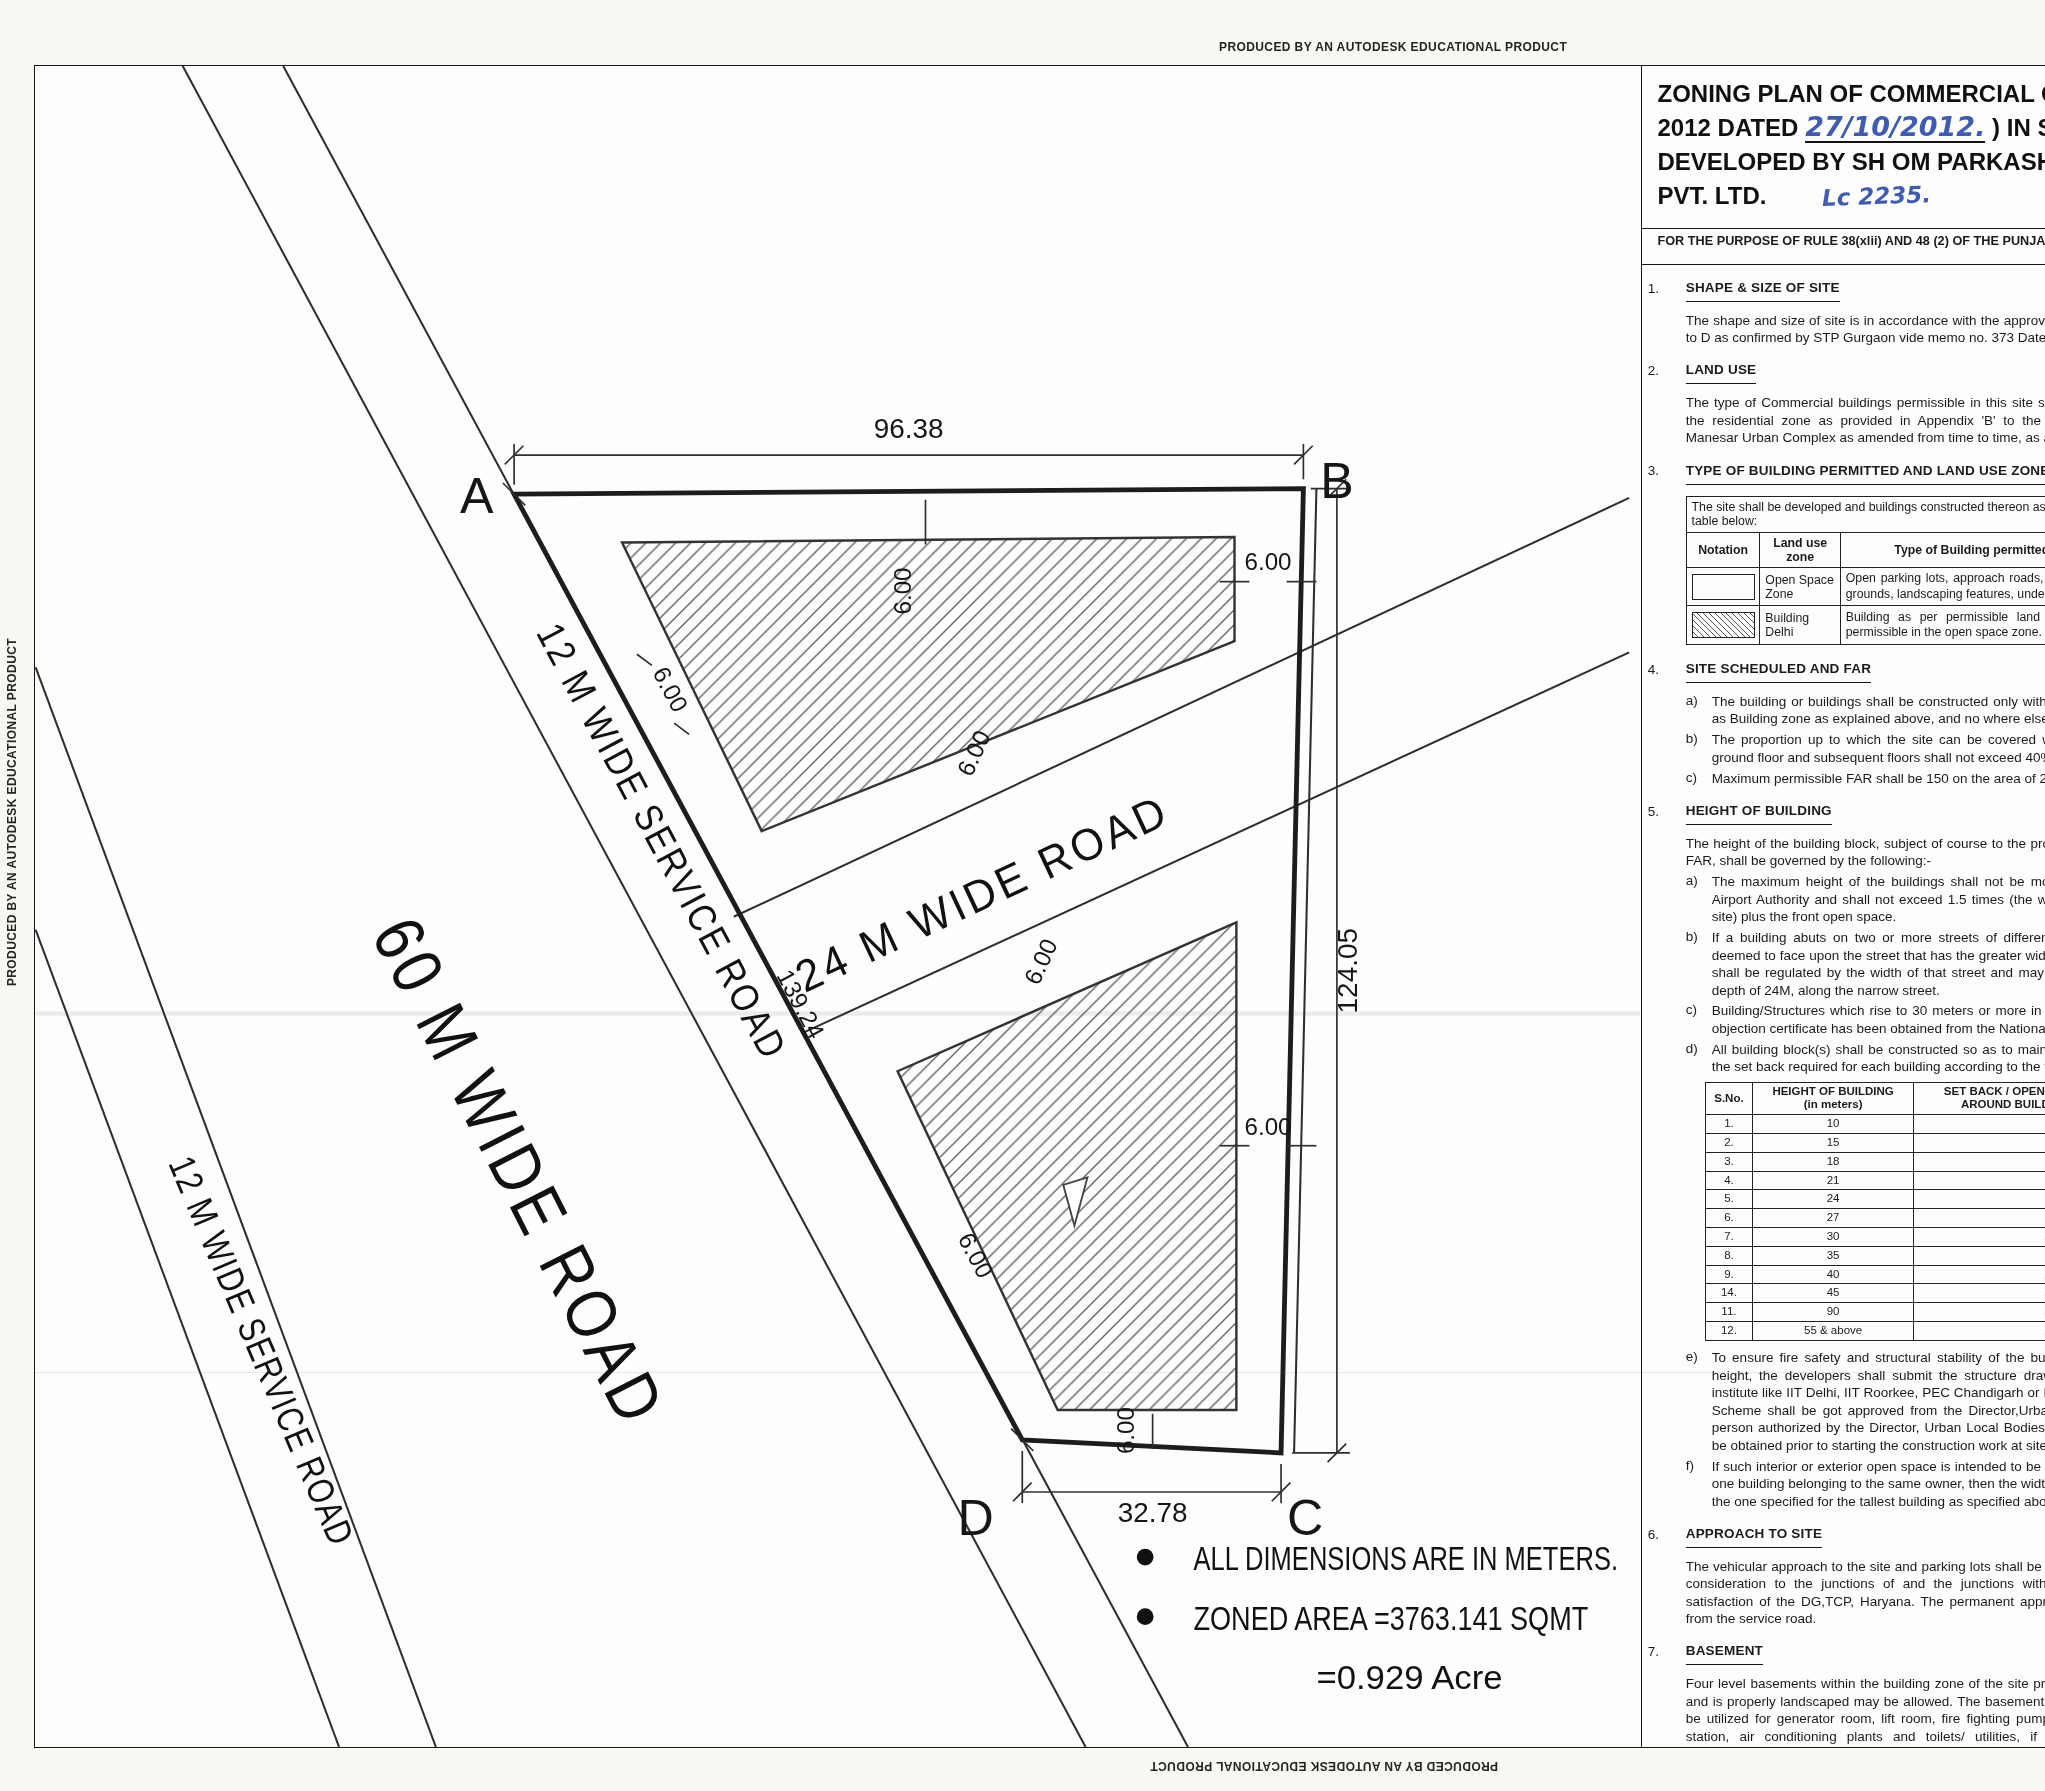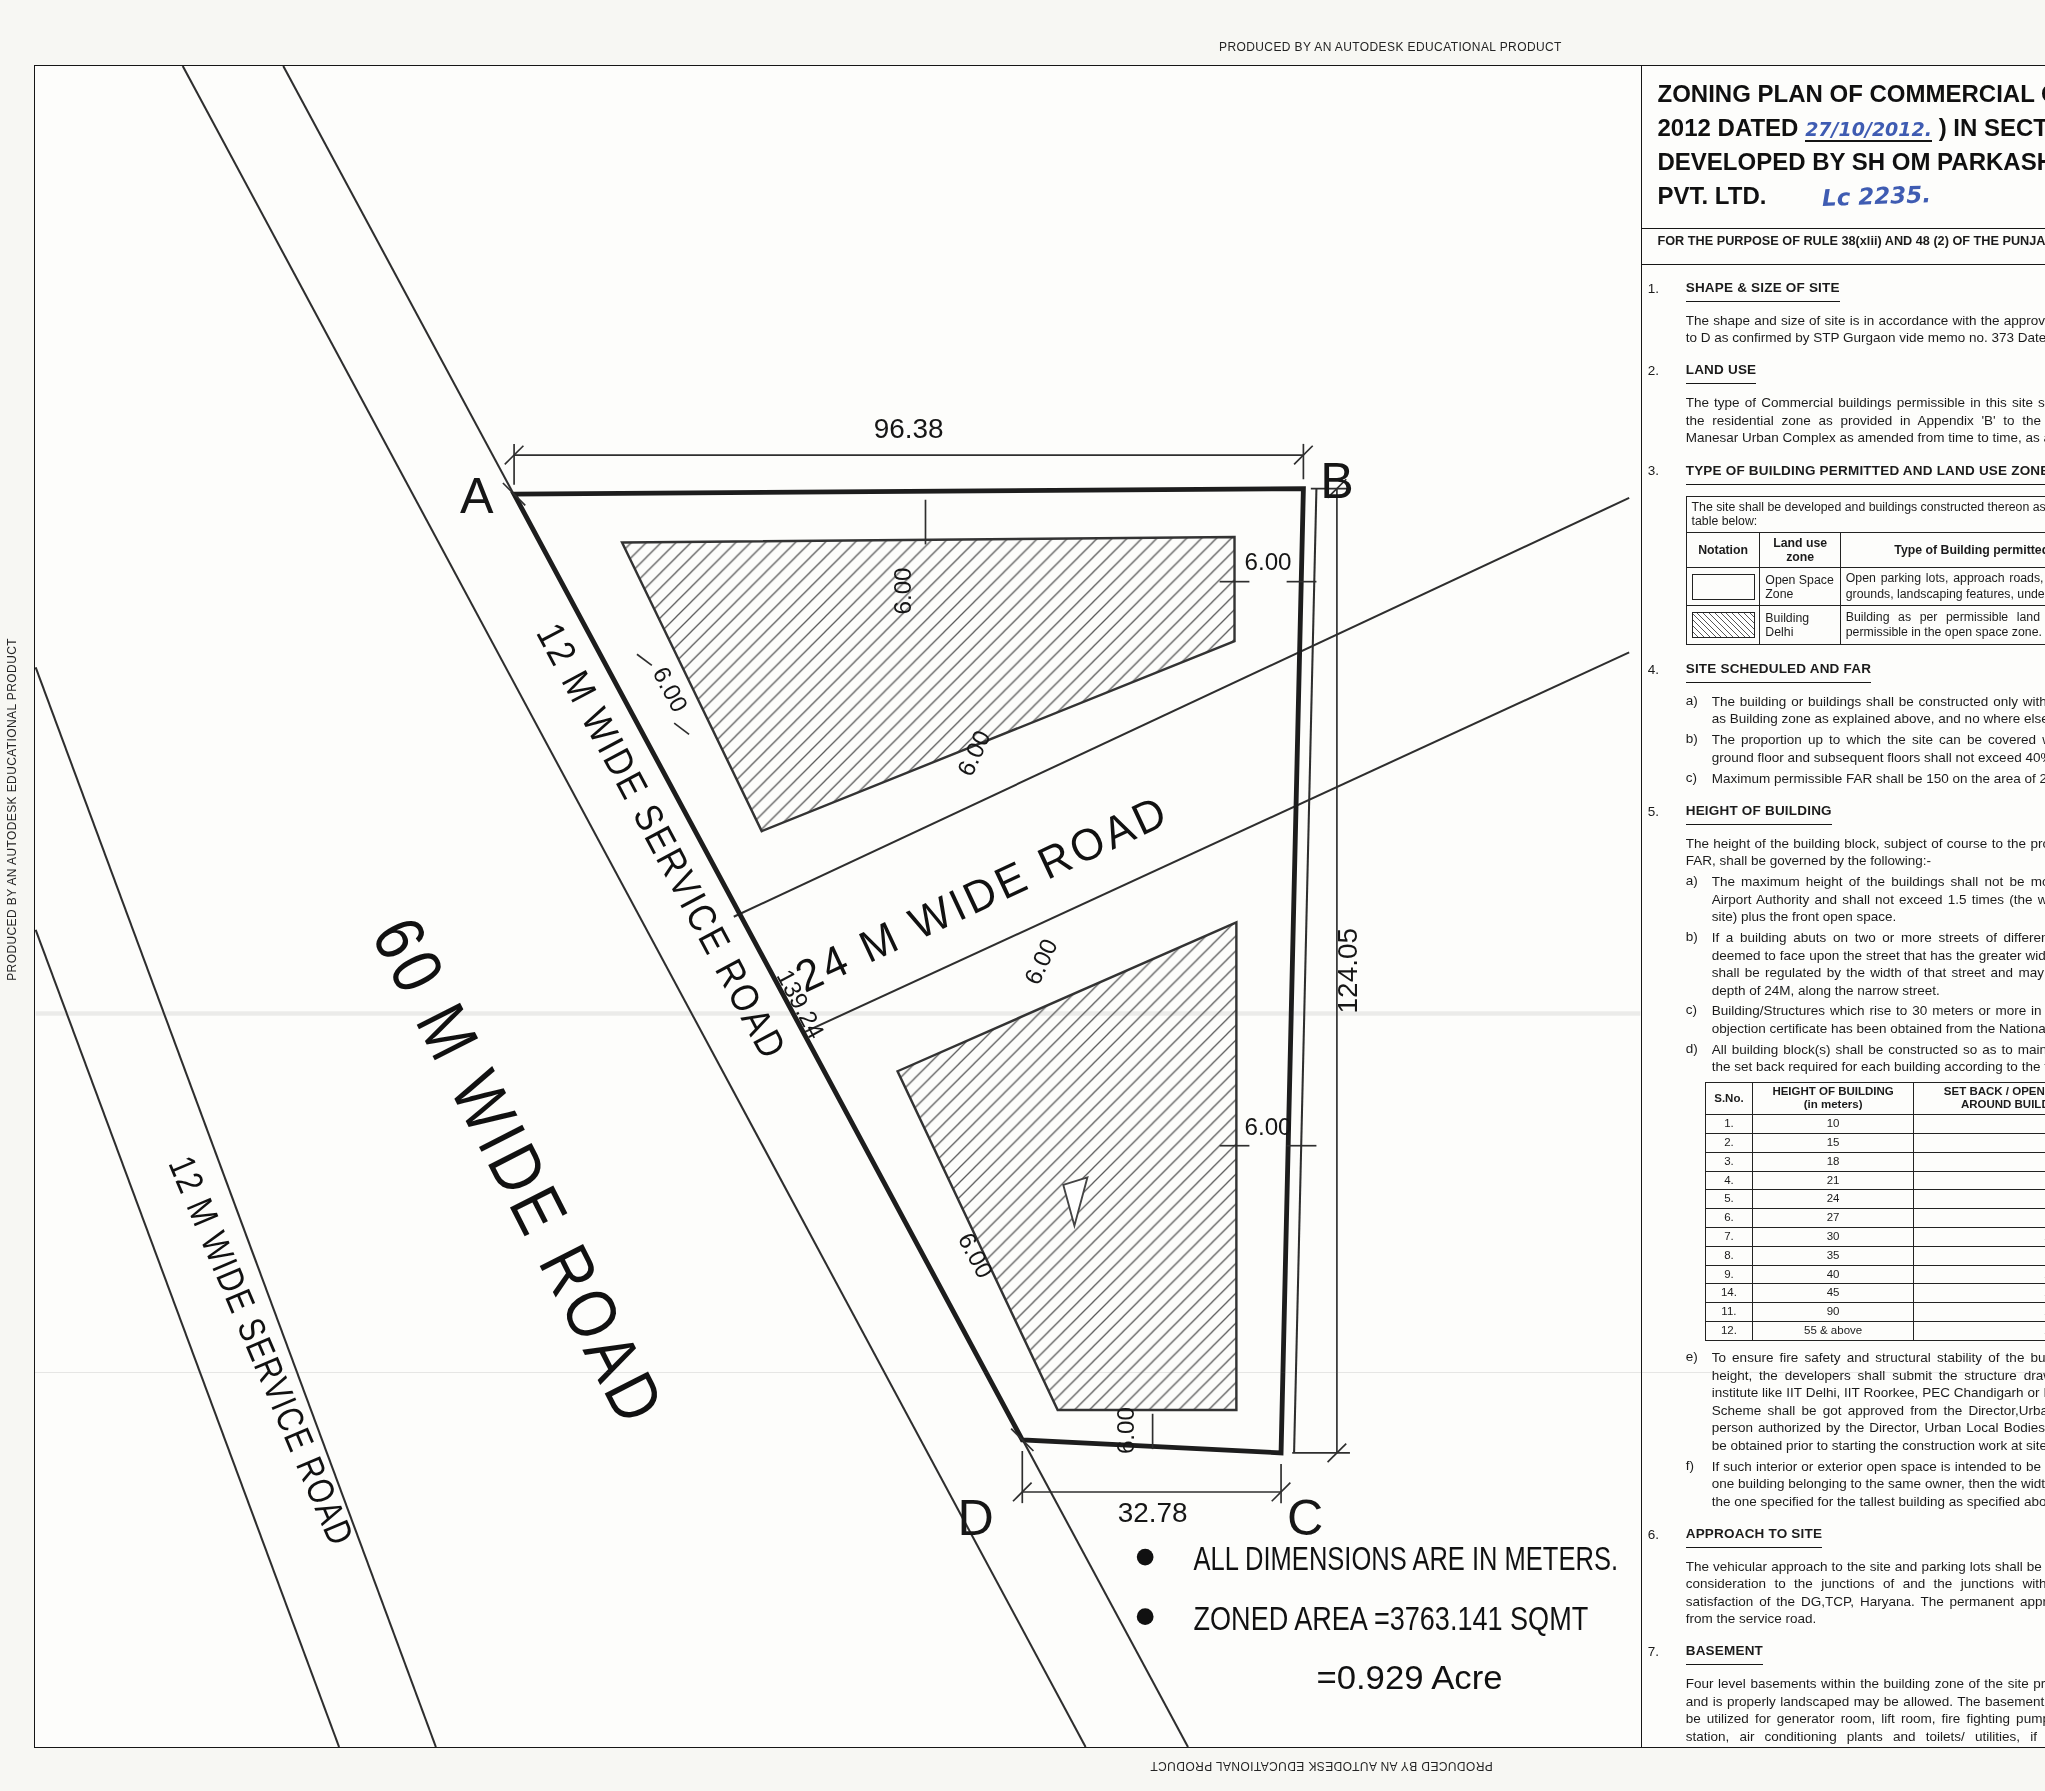--- a/index.html
+++ b/index.html
@@ -1,31 +1,31 @@
 <!DOCTYPE html>
 <html style="font-size:6.5px"><head>
 <meta charset="utf-8">
 <style>
   html,body{margin:0;padding:0;background:#e8e8e4;}
   #page{position:relative;width:2883px;height:1791px;background:#f7f7f3;font-family:"Liberation Sans",sans-serif;color:#1b1b1b;overflow:hidden;}
   #sheet{position:absolute;left:34px;top:65px;width:2820px;height:1681px;background:#fdfdfb;border:1.6px solid #161616;}
-  .edge-mark{position:absolute;font-size:12px;font-weight:normal;letter-spacing:0.4px;color:#242424;white-space:nowrap;text-align:center;}
+  .edge-mark{position:absolute;font-size:12px;font-weight:bold;letter-spacing:0.4px;color:#242424;white-space:nowrap;text-align:center;}
   #edge-top{left:1219px;top:40px;}
   #edge-bottom{left:1150px;top:1759px;transform:rotate(180deg);}
   #edge-left{left:4.9px;top:638px;writing-mode:vertical-rl;transform:rotate(180deg);}
   
   #plan-svg{position:absolute;left:0;top:0;}
   #main-divider{position:absolute;left:1606px;top:0;width:1.2px;height:1681px;background:#161616;}
   .fold-h{position:absolute;left:0;width:2820px;height:1.2px;background:rgba(90,90,90,0.14);}
   
   #title-block{position:absolute;left:1607px;top:0;width:1212px;height:163px;padding:10.6px 15.5px 0 15.5px;box-sizing:border-box;border-bottom:1.2px solid #161616;}
   .title-line{font-size:24px;font-weight:700;line-height:1.42;color:#101010;white-space:nowrap;}
   .hw{font-family:"DejaVu Sans",sans-serif;font-style:italic;color:#3f5cb2;}
   .hw-slot{display:inline-block;border-bottom:2px solid #141414;text-align:center;line-height:1.05;}
-  #dated-slot{min-width:172px;font-size:19px;transform:rotate(-1deg);}
+  #dated-slot{min-width:172px;font-size:27px;transform:rotate(-1deg);}
   #ref-hw{font-size:23px;margin-left:49px;transform:rotate(-2deg);display:inline-block;}
   #purpose-band{position:absolute;left:1607px;top:163px;width:1212px;height:36px;padding:4.1px 15.5px 0 15.5px;box-sizing:border-box;border-bottom:1.6px solid #161616;}
   #purpose-band .ptext2{font-size:12.7px;font-weight:700;line-height:1.33;text-align:justify;}
   
   #col-left{position:absolute;left:1607px;top:200px;width:611px;height:1480px;padding:14px 10.6px 0 5.7px;box-sizing:border-box;overflow:hidden;}
   .clause{display:flex;margin-bottom:12.3px;}
   .cnum{flex:none;width:38px;font-size:13.5px;padding-top:0.8px;}
   .cbody{flex:1;min-width:0;}
   .chead{display:inline-block;font-size:13.5px;font-weight:700;border-bottom:1.2px solid #161616;padding-bottom:6px;margin:0 0 9.8px 0;letter-spacing:0.2px;}
   .para{display:flex;margin-bottom:3.3px;}

